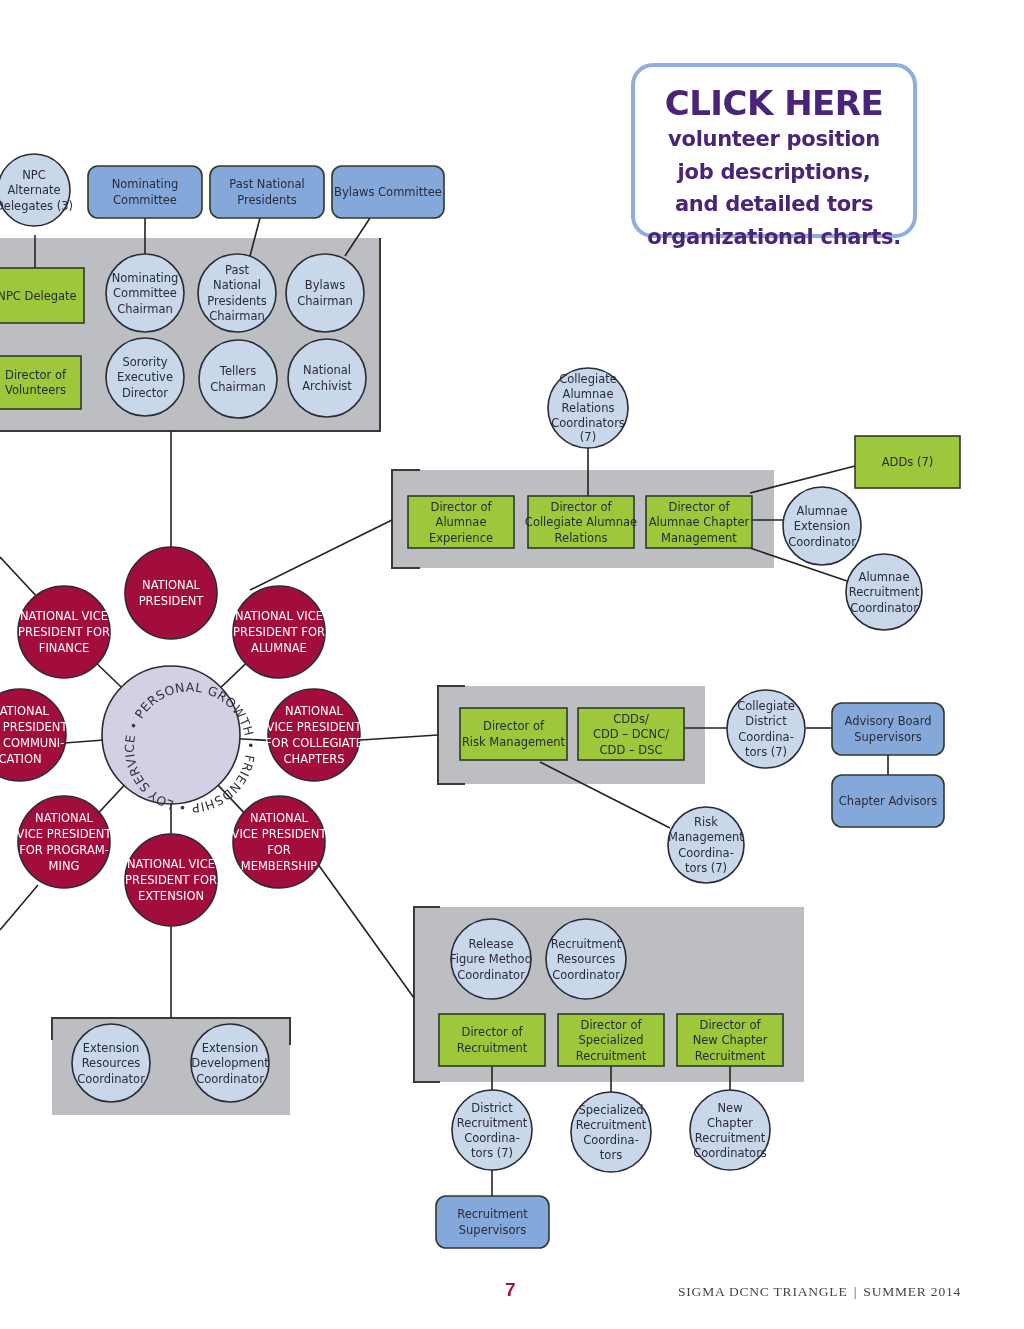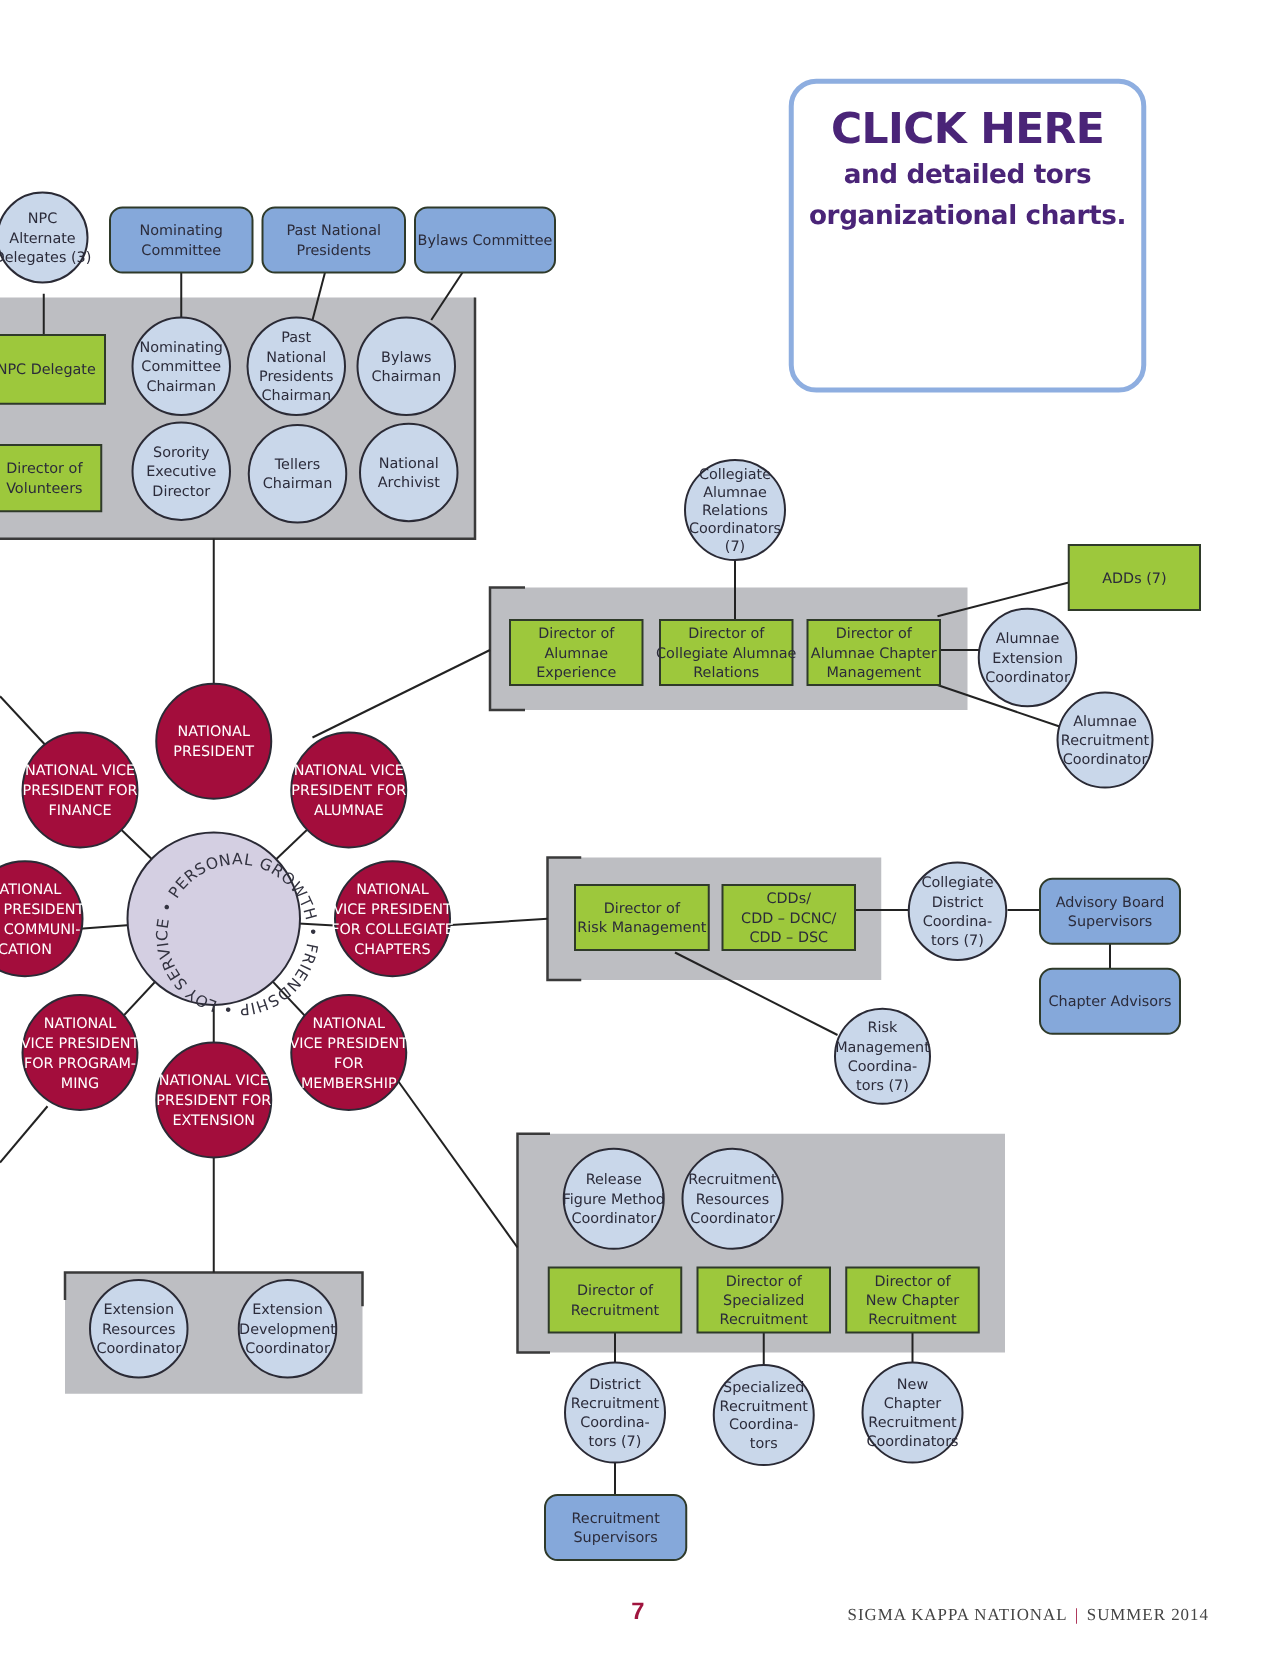--- a/index.html
+++ b/index.html
@@ -1,21 +1,21 @@
 <!DOCTYPE html>
 <html><head>
 <meta charset="utf-8">
 <style>
   html, body { margin:0; padding:0; background:#ffffff; }
   body { width:1024px; height:1329px; position:relative; overflow:hidden; font-family:"DejaVu Sans", sans-serif; }
   #chart { position:absolute; left:0; top:0; width:1024px; height:1329px; }
   .lbl { font-family:"DejaVu Sans", sans-serif; font-size:11.5px; fill:#2b2b3a; text-anchor:middle; }
   .lbl-red { font-family:"DejaVu Sans", sans-serif; font-size:11.5px; fill:#ffffff; text-anchor:middle; }
   .ring { font-family:"DejaVu Sans", sans-serif; font-size:12.5px; fill:#333340; letter-spacing:0.5px; }
-  #cta { position:absolute; left:631px; top:63px; width:286px; height:251px; border:4px solid #8eaee0; border-radius:22px; background:#fff; box-sizing:border-box; text-align:center; color:#4a2478; cursor:pointer; }
+  #cta { position:absolute; left:631px; top:63px; width:286px; height:175px; border:4px solid #8eaee0; border-radius:22px; background:#fff; box-sizing:border-box; text-align:center; color:#4a2478; cursor:pointer; }
   #cta .big { font-family:"DejaVu Sans", sans-serif; font-weight:bold; font-size:34px; margin-top:16px; line-height:40px; letter-spacing:-0.5px; }
   #cta .small { font-family:"DejaVu Sans", sans-serif; font-weight:bold; font-size:21px; line-height:32.5px; letter-spacing:-0.3px; }
   #footer-page { position:absolute; left:505px; top:1279px; font-family:"Liberation Sans", sans-serif; font-weight:bold; font-size:19px; color:#a0153e; }
   #footer-title { position:absolute; left:678px; top:1284px; font-family:"Liberation Serif", serif; font-size:13.5px; color:#444; letter-spacing:0.8px; font-variant:small-caps; white-space:nowrap; }
   #footer-title .sep { color:#a0153e; margin:0 2px; }
 </style>
 </head>
 <body>
 
 <svg id="chart" width="1024" height="1329" viewBox="0 0 1024 1329" xmlns="http://www.w3.org/2000/svg">
@@ -212,22 +212,24 @@
         <defs>
           <path id="ringPath" d="M 150.38502504965803 787.067483209742 A 56 56 0 1 1 150.48502504965802 787.167483209742" fill="none"></path>
         </defs>
         <text class="ring"><textPath href="#ringPath" startOffset="0">SERVICE • PERSONAL GROWTH • FRIENDSHIP • LOYALTY •</textPath></text>
       </g>
     </g>
 </svg>
 
 <div id="cta">
   <div class="big">CLICK HERE</div>
+  <div class="small">volunteer position</div>
+  <div class="small">job descriptions,</div>
   <div class="small">and detailed tors</div>
   <div class="small">organizational charts.</div>
 </div>
 
 <div id="footer-page">7</div>
 <div id="footer-title">
-  <span>SIGMA KAPPA NATIONAL</span>
+  <span>SIGMA DCNC TRIANGLE</span>
   <span class="sep">|</span>
   <span>SUMMER 2014</span>
 </div>
 
 </body></html>

